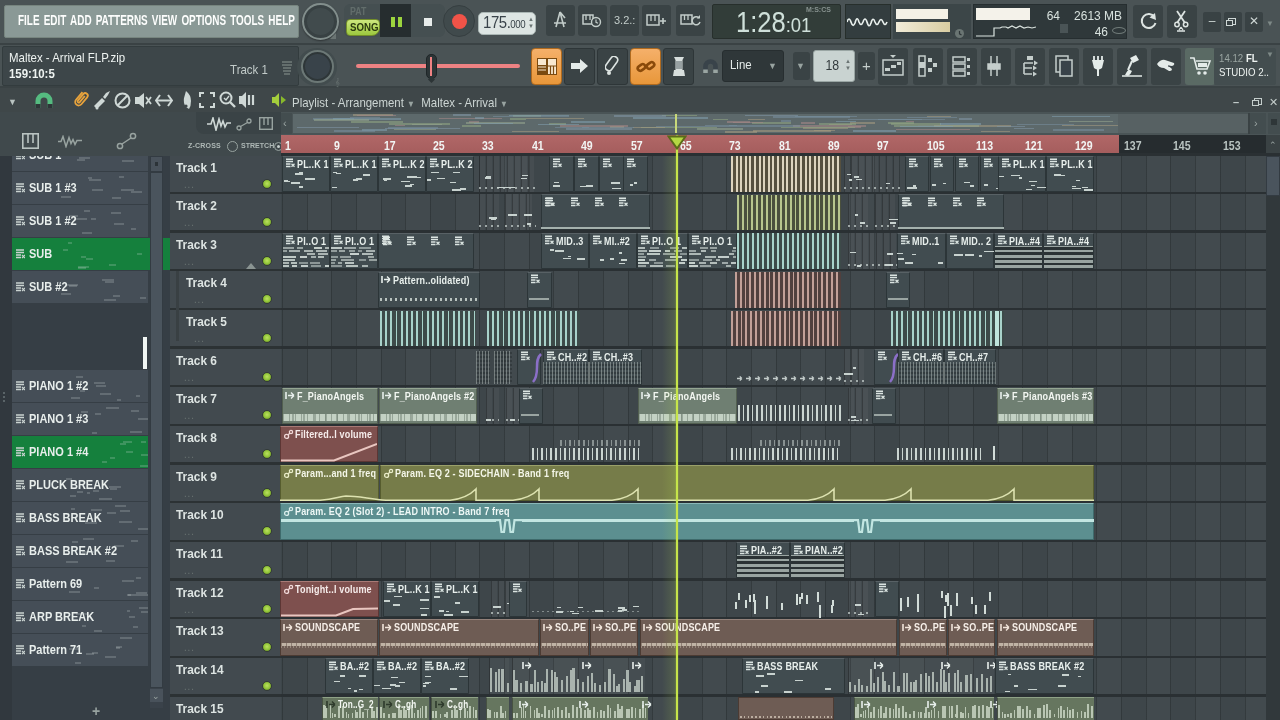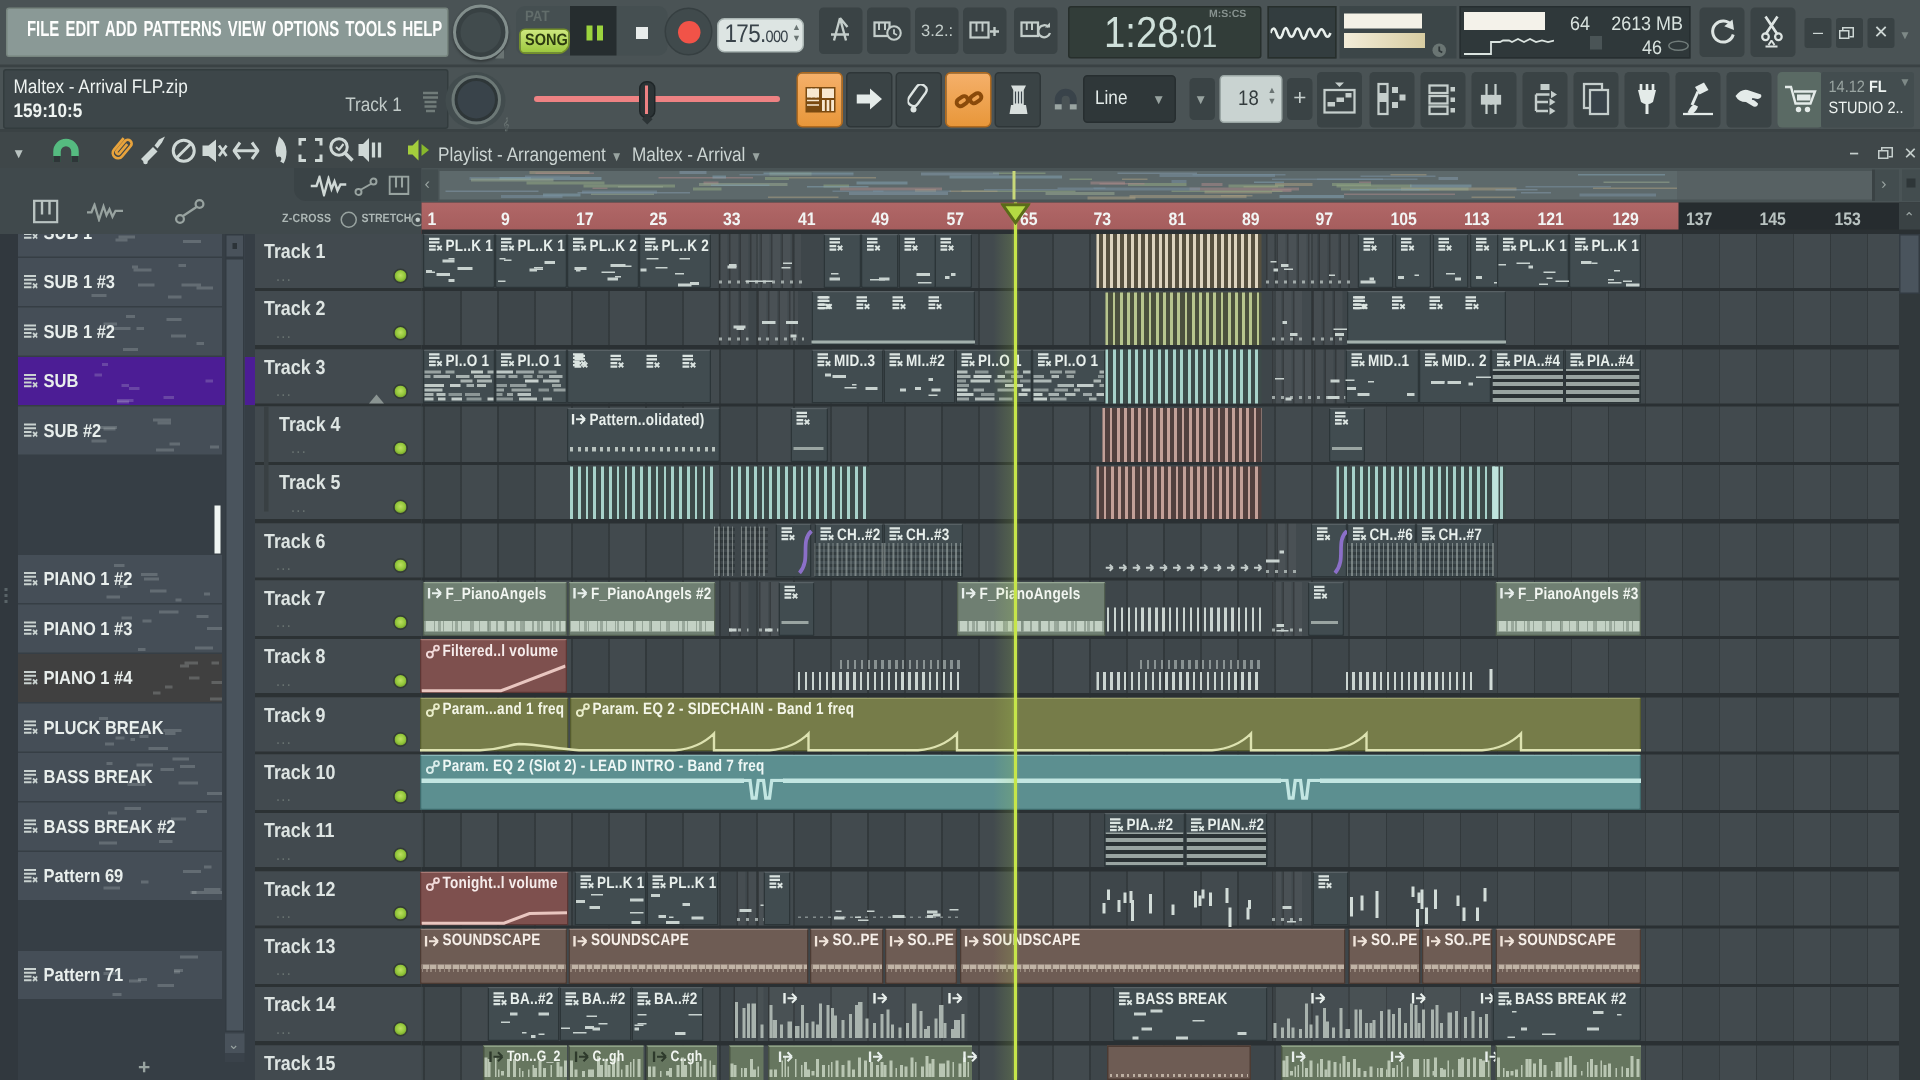--- a/index.html
+++ b/index.html
@@ -323,21 +323,21 @@
       <div style="position:absolute;left:99.2px;top:7.4px;width:10.3px;height:2px;background:rgba(210,220,218,0.22);"></div>
       <div style="position:absolute;left:61.7px;top:12.9px;width:12.9px;height:2px;background:rgba(210,220,218,0.22);"></div>
       <div style="position:absolute;left:101.8px;top:17.5px;width:9.8px;height:2px;background:rgba(210,220,218,0.22);"></div>
       <div style="position:absolute;left:118.8px;top:23.2px;width:5.3px;height:2px;background:rgba(210,220,218,0.22);"></div>
       <svg style="position:absolute;left:3px;top:11px;" width="10" height="10" viewBox="0 0 10 10">
         <path d="M1 1h8M1 3.5h8M1 6h5M1 8.5h5" stroke="#c9d2d0" stroke-width="1.4"></path>
         <path d="M7 6l3 3M10 6l-3 3" stroke="#c9d2d0" stroke-width="1.2"></path>
       </svg>
       <div style="position:absolute;left:17px;top:9px;width:118px;height:15px;font-size:12.5px;font-weight:bold;color:#e8eeec;transform:scaleX(0.88);transform-origin:left center;white-space:nowrap;">SUB 1 #2</div>
     </div>
-    <div class="" style="left:12px;top:238px;width:160px;height:32px;background:#4c1d95;overflow:hidden;">
+    <div class="" style="left:12px;top:238px;width:160px;height:32px;background:#15803d;overflow:hidden;">
       <div style="position:absolute;left:50.7px;top:11.2px;width:5.7px;height:2px;background:rgba(210,220,218,0.22);"></div>
       <div style="position:absolute;left:65.7px;top:27.5px;width:11.8px;height:2px;background:rgba(210,220,218,0.22);"></div>
       <div style="position:absolute;left:74.4px;top:20.0px;width:7.0px;height:2px;background:rgba(210,220,218,0.22);"></div>
       <div style="position:absolute;left:124.8px;top:14.9px;width:5.6px;height:2px;background:rgba(210,220,218,0.22);"></div>
       <div style="position:absolute;left:68.7px;top:17.6px;width:5.6px;height:2px;background:rgba(210,220,218,0.22);"></div>
       <div style="position:absolute;left:97.1px;top:26.3px;width:7.0px;height:2px;background:rgba(210,220,218,0.22);"></div>
       <div style="position:absolute;left:66.4px;top:28.9px;width:8.1px;height:2px;background:rgba(210,220,218,0.22);"></div>
       <div style="position:absolute;left:55.6px;top:4.2px;width:4.1px;height:2px;background:rgba(210,220,218,0.22);"></div>
       <svg style="position:absolute;left:3px;top:11px;" width="10" height="10" viewBox="0 0 10 10">
         <path d="M1 1h8M1 3.5h8M1 6h5M1 8.5h5" stroke="#c9d2d0" stroke-width="1.4"></path>
@@ -384,21 +384,21 @@
       <div style="position:absolute;left:118.2px;top:28.2px;width:12.3px;height:2px;background:rgba(210,220,218,0.22);"></div>
       <div style="position:absolute;left:119.3px;top:7.3px;width:7.9px;height:2px;background:rgba(210,220,218,0.22);"></div>
       <div style="position:absolute;left:66.0px;top:13.4px;width:3.6px;height:2px;background:rgba(210,220,218,0.22);"></div>
       <div style="position:absolute;left:79.8px;top:28.6px;width:5.7px;height:2px;background:rgba(210,220,218,0.22);"></div>
       <svg style="position:absolute;left:3px;top:11px;" width="10" height="10" viewBox="0 0 10 10">
         <path d="M1 1h8M1 3.5h8M1 6h5M1 8.5h5" stroke="#c9d2d0" stroke-width="1.4"></path>
         <path d="M7 6l3 3M10 6l-3 3" stroke="#c9d2d0" stroke-width="1.2"></path>
       </svg>
       <div style="position:absolute;left:17px;top:9px;width:118px;height:15px;font-size:12.5px;font-weight:bold;color:#e8eeec;transform:scaleX(0.88);transform-origin:left center;white-space:nowrap;">PIANO 1 #3</div>
     </div>
-    <div class="" style="left:12px;top:436px;width:136px;height:32px;background:#404040;overflow:hidden;">
+    <div class="" style="left:12px;top:436px;width:136px;height:32px;background:#15803d;overflow:hidden;">
       <div style="position:absolute;left:113.9px;top:14.8px;width:7.2px;height:2px;background:rgba(210,220,218,0.22);"></div>
       <div style="position:absolute;left:128.4px;top:28.9px;width:8.6px;height:2px;background:rgba(210,220,218,0.22);"></div>
       <div style="position:absolute;left:108.3px;top:7.0px;width:6.0px;height:2px;background:rgba(210,220,218,0.22);"></div>
       <div style="position:absolute;left:129.4px;top:18.1px;width:8.4px;height:2px;background:rgba(210,220,218,0.22);"></div>
       <div style="position:absolute;left:110.8px;top:4.5px;width:8.8px;height:2px;background:rgba(210,220,218,0.22);"></div>
       <div style="position:absolute;left:90.2px;top:25.2px;width:4.6px;height:2px;background:rgba(210,220,218,0.22);"></div>
       <div style="position:absolute;left:128.7px;top:5.1px;width:4.9px;height:2px;background:rgba(210,220,218,0.22);"></div>
       <div style="position:absolute;left:98.0px;top:20.6px;width:5.4px;height:2px;background:rgba(210,220,218,0.22);"></div>
       <svg style="position:absolute;left:3px;top:11px;" width="10" height="10" viewBox="0 0 10 10">
         <path d="M1 1h8M1 3.5h8M1 6h5M1 8.5h5" stroke="#c9d2d0" stroke-width="1.4"></path>
@@ -458,20 +458,35 @@
       <div style="position:absolute;left:82.1px;top:19.1px;width:4.5px;height:2px;background:rgba(210,220,218,0.22);"></div>
       <div style="position:absolute;left:126.1px;top:25.5px;width:12.8px;height:2px;background:rgba(210,220,218,0.22);"></div>
       <div style="position:absolute;left:116.1px;top:25.9px;width:3.2px;height:2px;background:rgba(210,220,218,0.22);"></div>
       <div style="position:absolute;left:109.9px;top:11.6px;width:12.3px;height:2px;background:rgba(210,220,218,0.22);"></div>
       <div style="position:absolute;left:115.4px;top:25.5px;width:11.1px;height:2px;background:rgba(210,220,218,0.22);"></div>
       <svg style="position:absolute;left:3px;top:11px;" width="10" height="10" viewBox="0 0 10 10">
         <path d="M1 1h8M1 3.5h8M1 6h5M1 8.5h5" stroke="#c9d2d0" stroke-width="1.4"></path>
         <path d="M7 6l3 3M10 6l-3 3" stroke="#c9d2d0" stroke-width="1.2"></path>
       </svg>
       <div style="position:absolute;left:17px;top:9px;width:118px;height:15px;font-size:12.5px;font-weight:bold;color:#e8eeec;transform:scaleX(0.88);transform-origin:left center;white-space:nowrap;">Pattern 69</div>
+    </div>
+    <div class="" style="left:12px;top:601px;width:136px;height:32px;background:#454e57;overflow:hidden;">
+      <div style="position:absolute;left:70.4px;top:23.5px;width:4.1px;height:2px;background:rgba(210,220,218,0.22);"></div>
+      <div style="position:absolute;left:121.3px;top:25.3px;width:5.2px;height:2px;background:rgba(210,220,218,0.22);"></div>
+      <div style="position:absolute;left:116.6px;top:15.0px;width:6.1px;height:2px;background:rgba(210,220,218,0.22);"></div>
+      <div style="position:absolute;left:114.8px;top:8.9px;width:3.2px;height:2px;background:rgba(210,220,218,0.22);"></div>
+      <div style="position:absolute;left:64.2px;top:11.5px;width:11.6px;height:2px;background:rgba(210,220,218,0.22);"></div>
+      <div style="position:absolute;left:129.2px;top:10.3px;width:9.4px;height:2px;background:rgba(210,220,218,0.22);"></div>
+      <div style="position:absolute;left:81.6px;top:28.5px;width:8.4px;height:2px;background:rgba(210,220,218,0.22);"></div>
+      <div style="position:absolute;left:126.9px;top:6.0px;width:12.7px;height:2px;background:rgba(210,220,218,0.22);"></div>
+      <svg style="position:absolute;left:3px;top:11px;" width="10" height="10" viewBox="0 0 10 10">
+        <path d="M1 1h8M1 3.5h8M1 6h5M1 8.5h5" stroke="#c9d2d0" stroke-width="1.4"></path>
+        <path d="M7 6l3 3M10 6l-3 3" stroke="#c9d2d0" stroke-width="1.2"></path>
+      </svg>
+      <div style="position:absolute;left:17px;top:9px;width:118px;height:15px;font-size:12.5px;font-weight:bold;color:#e8eeec;transform:scaleX(0.88);transform-origin:left center;white-space:nowrap;">ARP BREAK</div>
     </div>
     <div class="" style="left:12px;top:634px;width:136px;height:32px;background:#454e57;overflow:hidden;">
       <div style="position:absolute;left:63.0px;top:28.0px;width:5.7px;height:2px;background:rgba(210,220,218,0.22);"></div>
       <div style="position:absolute;left:57.1px;top:14.3px;width:10.3px;height:2px;background:rgba(210,220,218,0.22);"></div>
       <div style="position:absolute;left:74.3px;top:18.8px;width:8.1px;height:2px;background:rgba(210,220,218,0.22);"></div>
       <div style="position:absolute;left:80.4px;top:18.0px;width:5.5px;height:2px;background:rgba(210,220,218,0.22);"></div>
       <div style="position:absolute;left:107.5px;top:3.0px;width:12.3px;height:2px;background:rgba(210,220,218,0.22);"></div>
       <div style="position:absolute;left:93.2px;top:21.7px;width:10.4px;height:2px;background:rgba(210,220,218,0.22);"></div>
       <div style="position:absolute;left:104.3px;top:12.5px;width:3.7px;height:2px;background:rgba(210,220,218,0.22);"></div>
       <div style="position:absolute;left:103.8px;top:11.6px;width:6.1px;height:2px;background:rgba(210,220,218,0.22);"></div>

